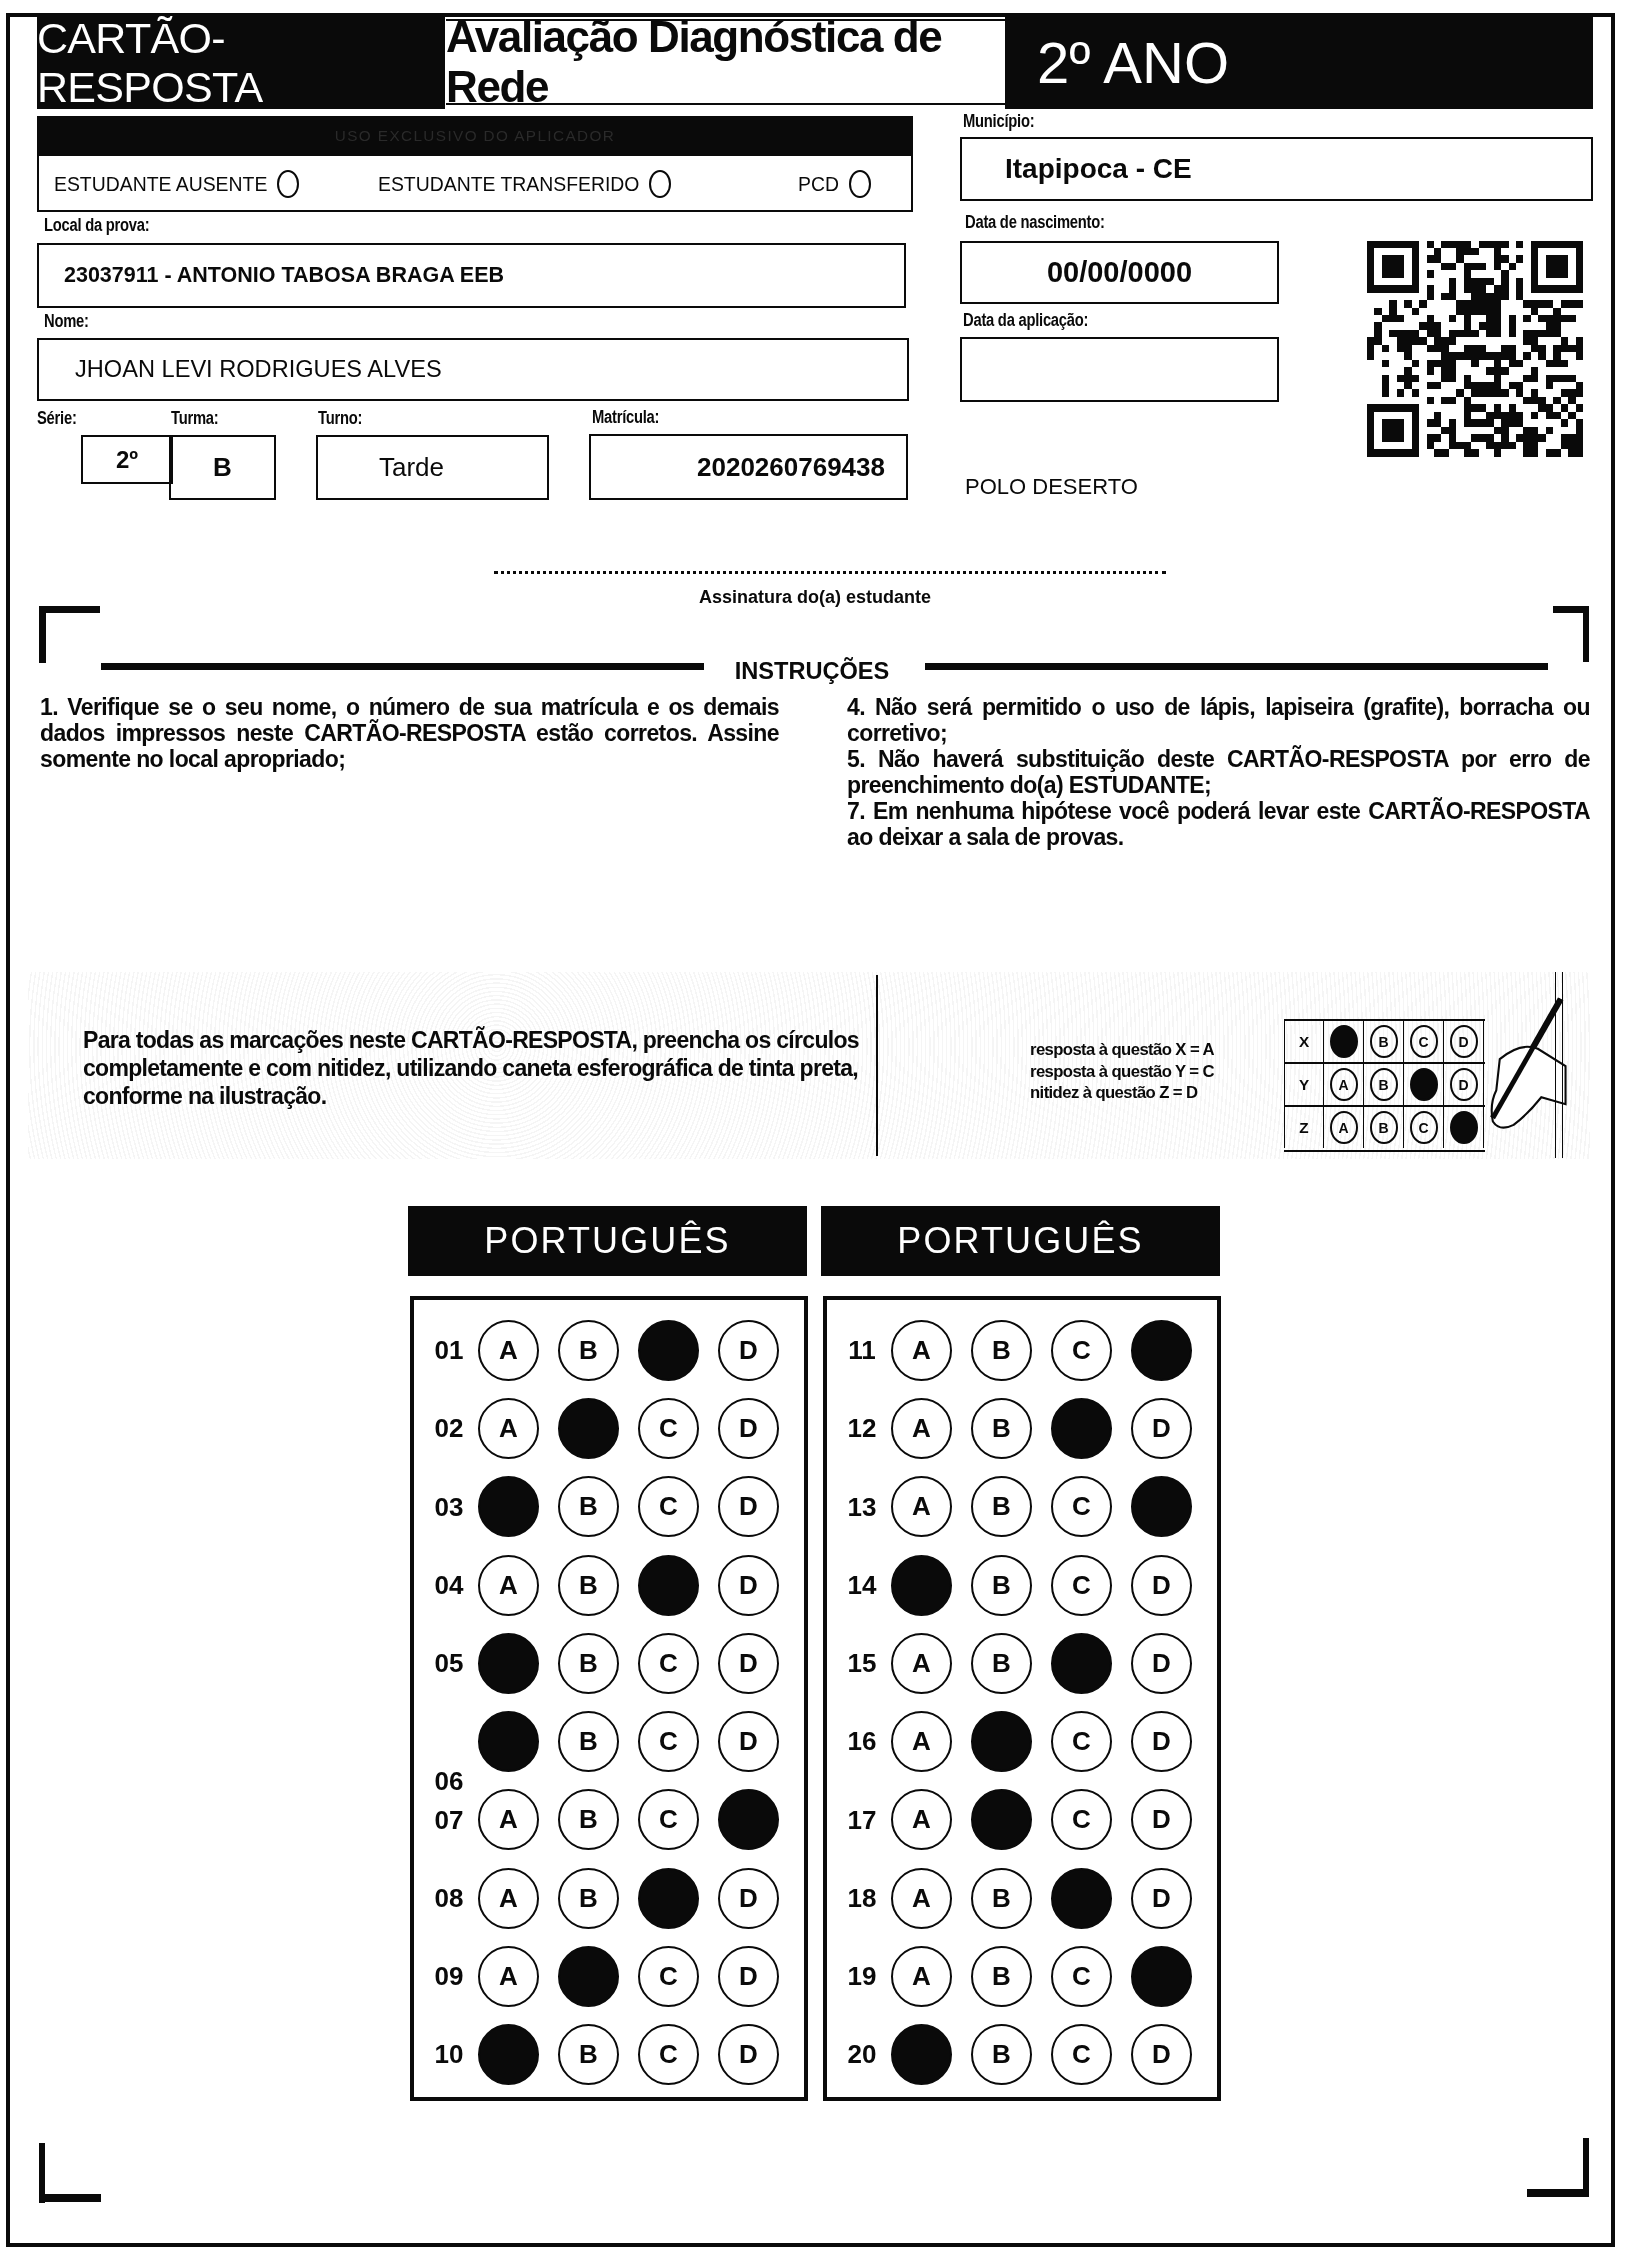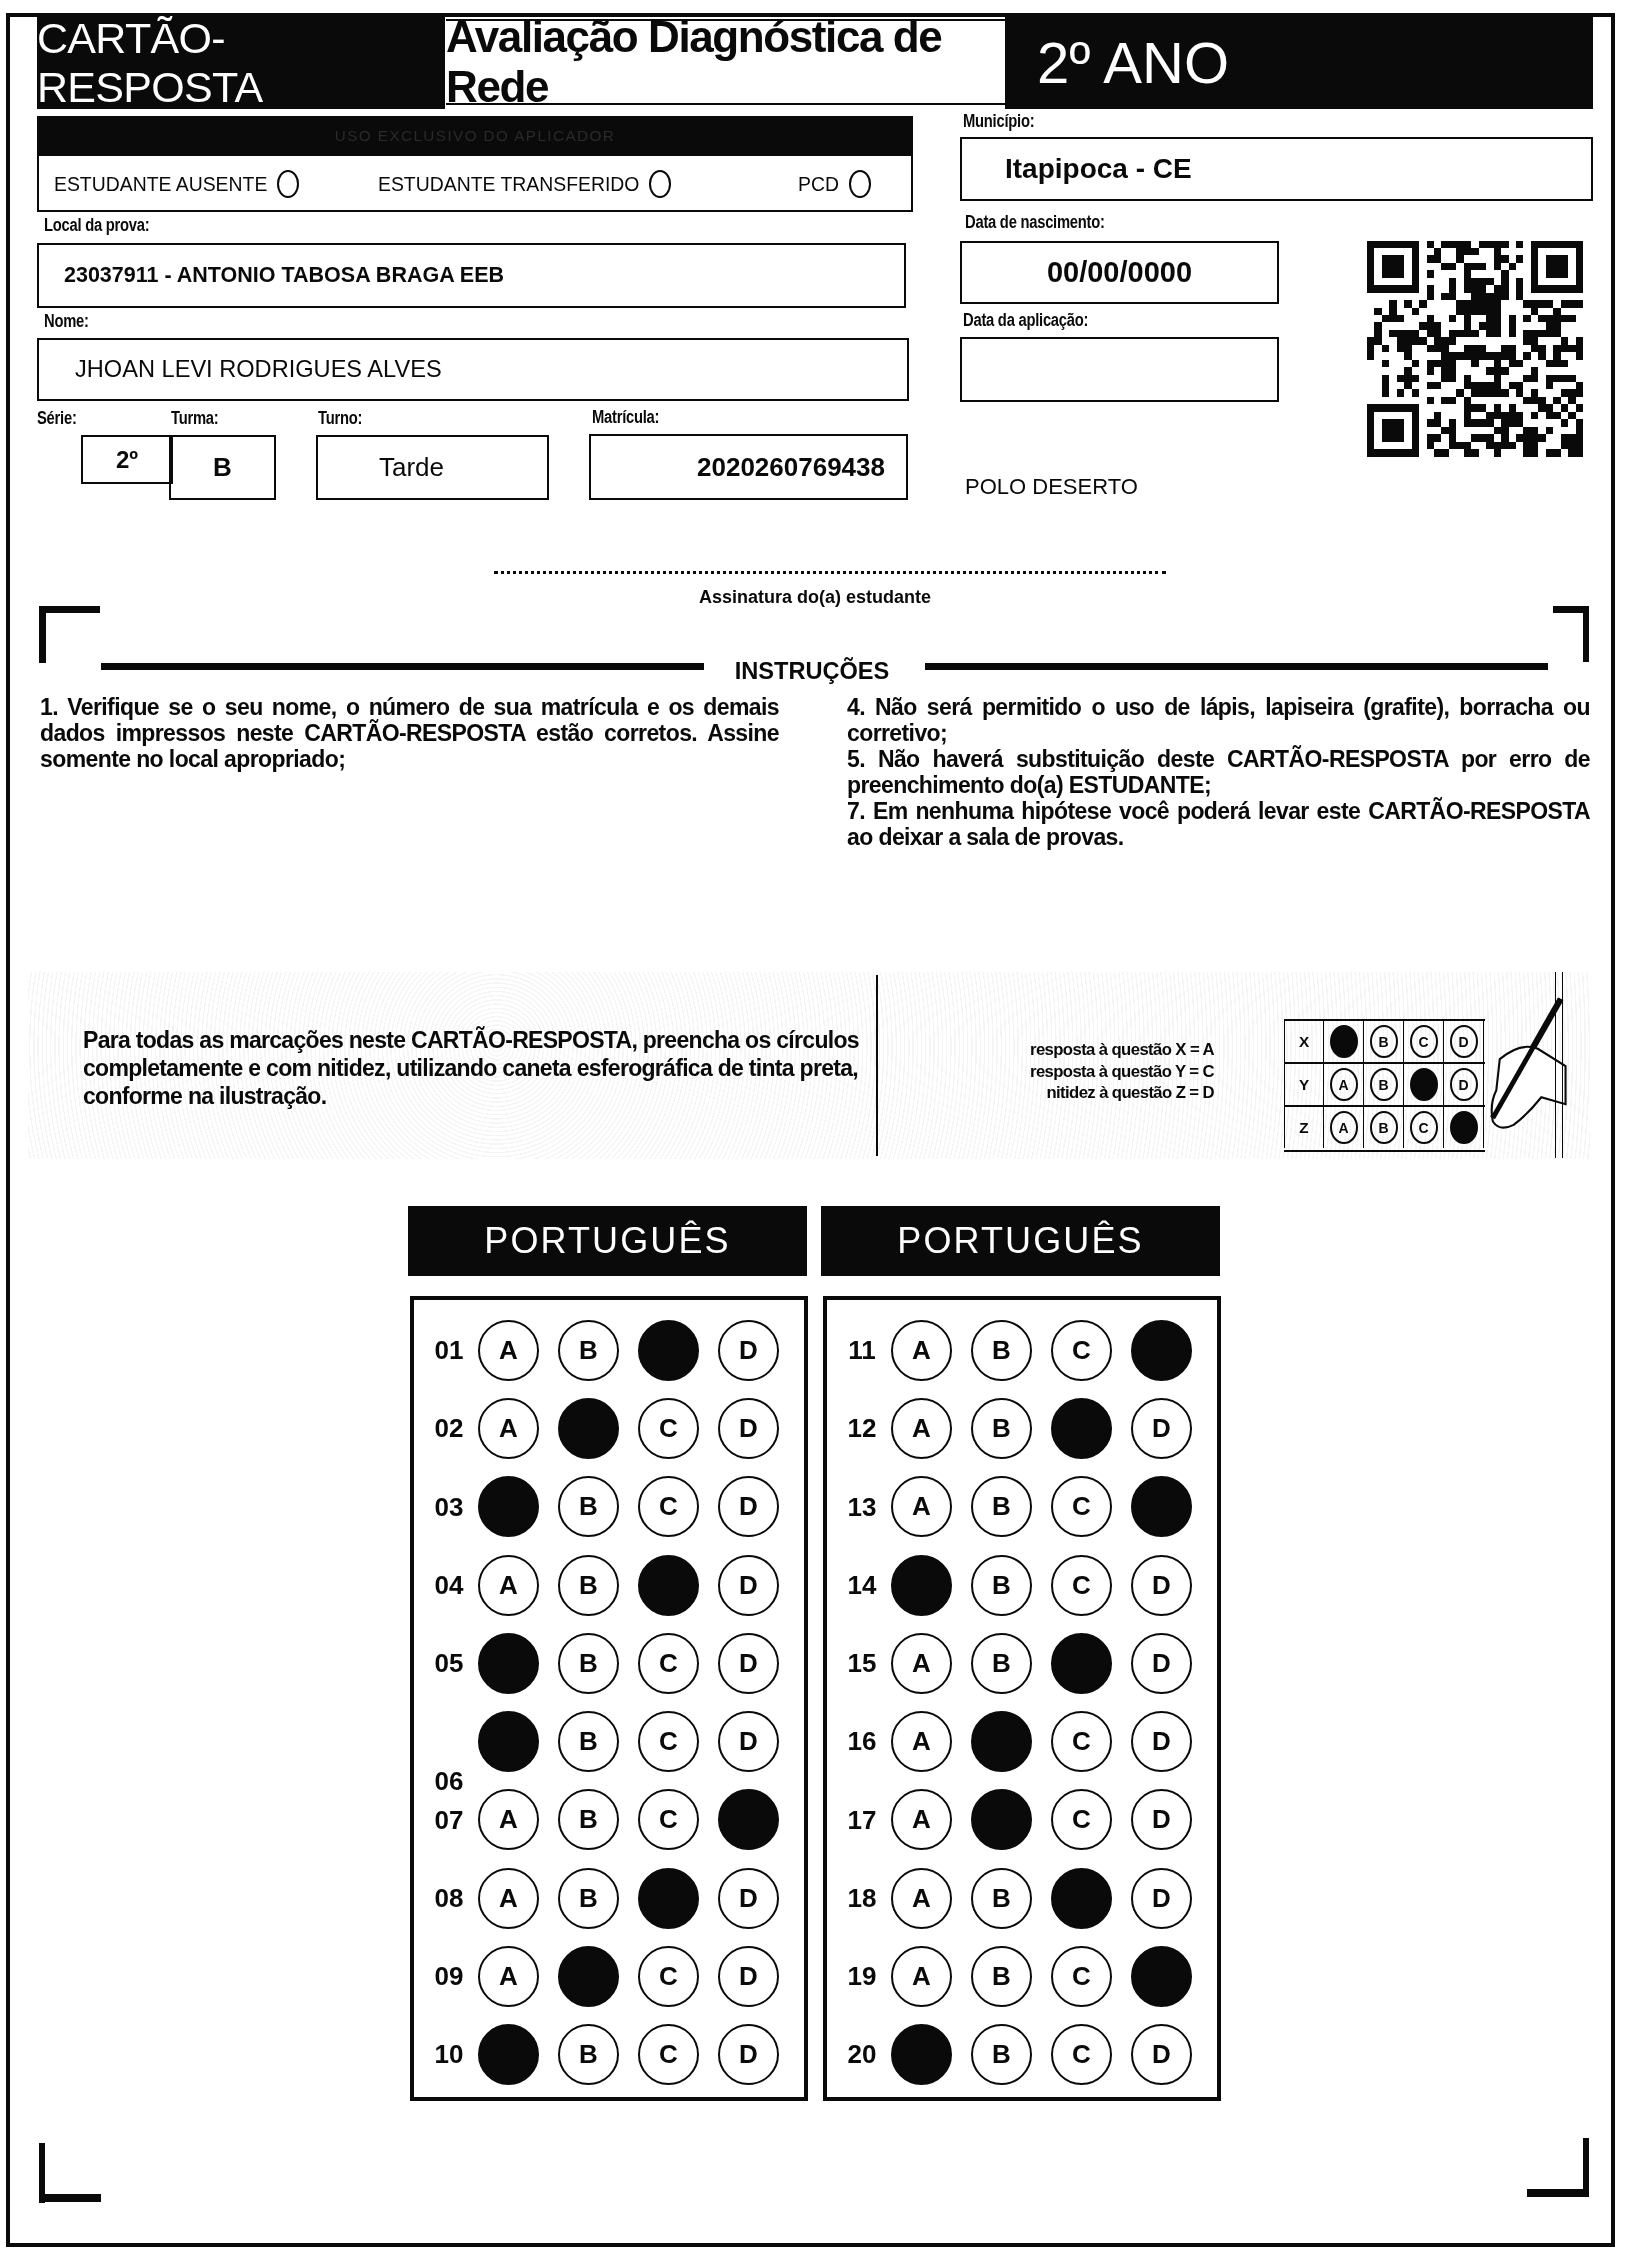--- a/index.html
+++ b/index.html
@@ -20,21 +20,21 @@
   .sig-label{left:625px;top:587px;width:380px;text-align:center;font-size:18px;font-weight:bold;}
   .corner{background:#0a0a0a;}
   .instr-title{left:708px;top:658px;width:208px;text-align:center;font-size:23.6px;font-weight:bold;}
   .instr-rule{height:7px;background:#0a0a0a;top:663px;}
   .instr-col{top:694px;font-size:23px;line-height:26px;text-align:justify;font-weight:bold;letter-spacing:-0.6px;}
   .instr-col p{margin:0;}
   .example{left:28px;top:972px;width:1562px;height:187px;background:
       repeating-radial-gradient(circle at 30% 40%, rgba(0,0,0,0.04) 0 1.4px, transparent 1.4px 4.2px);}
   .ex-text{left:83px;top:1026px;width:785px;font-size:23px;line-height:28px;font-weight:bold;letter-spacing:-0.7px;}
   .ex-divider{left:876px;top:975px;width:2.1px;height:181px;background:#0a0a0a;}
-  .ex-legend{left:1030px;top:1039px;font-size:16.7px;line-height:21.5px;font-weight:bold;letter-spacing:-0.6px;text-align:right;}
+  .ex-legend{left:1030px;top:1039px;font-size:16.7px;line-height:21.5px;font-weight:bold;letter-spacing:-0.6px;}
   .ex-grid{left:1284px;top:1019px;width:201px;height:129px;border-top:2.8px solid #0a0a0a;border-bottom:2.8px solid #0a0a0a;}
   .ex-row{display:flex;height:41px;border-bottom:2.8px solid #0a0a0a;}
   .ex-row:last-child{border-bottom:none;}
   .ex-cell{width:40px;border-right:1.4px solid #0a0a0a;display:flex;align-items:center;justify-content:center;font-size:15.3px;font-weight:bold;box-sizing:border-box;}
   .ex-cell:first-child{border-left:1.4px solid #0a0a0a;}
   .ex-bub{width:28px;height:33px;border-radius:50%;border:2.1px solid #0a0a0a;box-sizing:border-box;display:flex;align-items:center;justify-content:center;font-size:14px;}
   .ex-bub.filled{background:#0a0a0a;}
   .hand{left:1479px;top:993px;width:90px;height:160px;}
   .subj-hdr{height:70px;background:#0a0a0a;color:#fff;display:flex;align-items:center;justify-content:center;font-size:36px;letter-spacing:2.1px;}
   .grid-box{border:4.9px solid #0a0a0a;box-sizing:border-box;}

